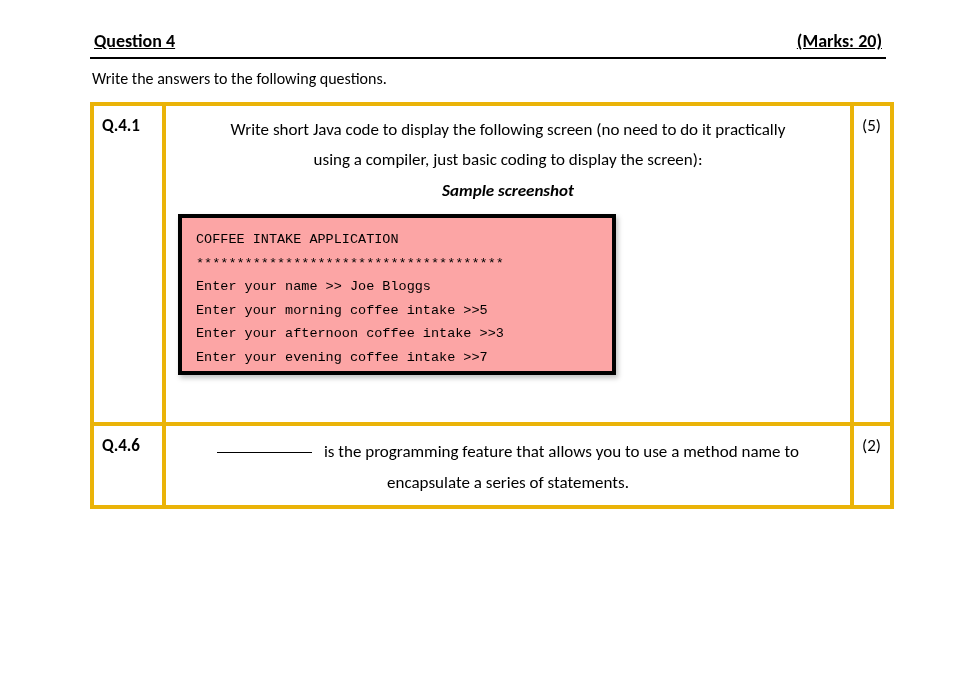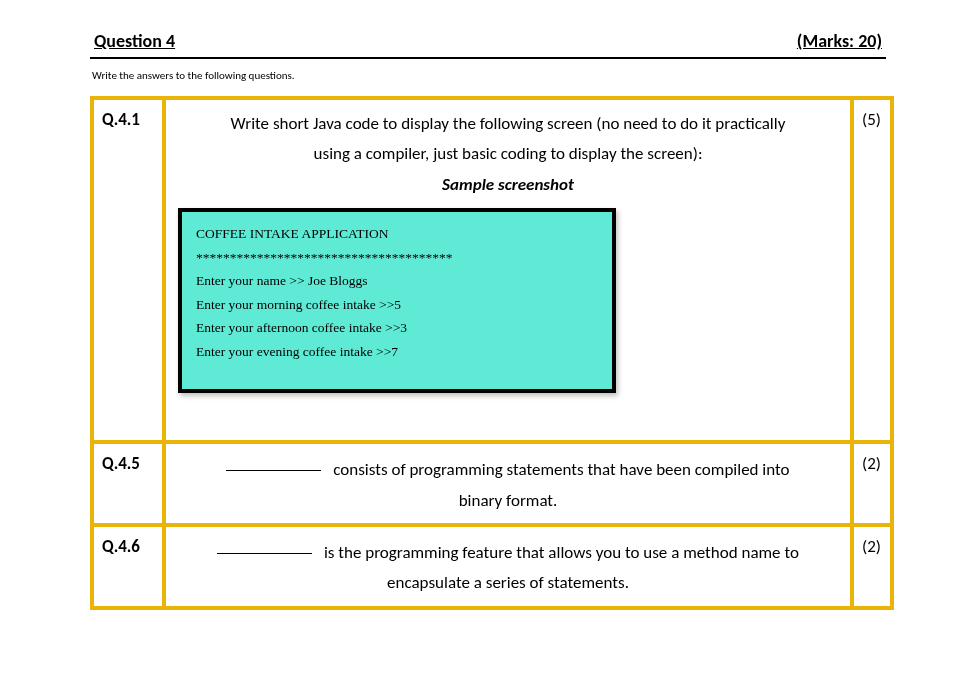--- a/index.html
+++ b/index.html
@@ -27,21 +27,21 @@
       font-size: 18px;
       font-weight: 700;
       text-decoration: underline;
     }
     .marks-title {
       font-size: 18px;
       font-weight: 700;
       text-decoration: underline;
     }
     .instruction {
-      font-size: 11px;
+      font-size: 16px;
       padding: 4px 2px 10px 2px;
     }
     table.questions {
       width: 100%;
       border-collapse: collapse;
       margin-top: 2px;
     }
     table.questions td {
       border: 4px solid #eab308;
       vertical-align: top;
@@ -62,23 +62,23 @@
     .sample-title {
       font-weight: 700;
       font-style: italic;
       margin-top: 4px;
     }
     .console-box {
       margin-top: 10px;
       margin-bottom: 40px;
       width: 438px;
       border: 4px solid #000;
-      background: #5eead4;
-      padding: 8px 10px 24px 10px;
-      font-family: Liberation Serif, serif;
+      background: #fca5a5;
+      padding: 8px 10px 0 10px;
+      font-family: Liberation Mono, monospace;
       font-size: 13.5px;
       line-height: 1.45;
       box-shadow: 2px 3px 5px rgba(0,0,0,0.25);
     }
     .console-line {
       white-space: pre;
     }
     .blank {
       display: inline-block;
       border-bottom: 1px solid #000;
@@ -118,30 +118,20 @@
           <div class="console-line">Enter your afternoon coffee intake &gt;&gt;3</div>
           <div class="console-line">Enter your evening coffee intake &gt;&gt;7</div>
         </div>
       </td>
       <td class="qmarks">(5)</td>
     </tr>
 
 
 
 
-    <tr>
-      <td class="qnum">Q.4.5</td>
-      <td class="q-body">
-        <p>
-          <span class="blank"></span><span> consists of programming statements that have been compiled into</span>
-        </p>
-        <p>binary format.</p>
-      </td>
-      <td class="qmarks">(2)</td>
-    </tr>
 
     <tr>
       <td class="qnum">Q.4.6</td>
       <td class="q-body">
         <p>
           <span class="blank"></span><span> is the programming feature that allows you to use a method name to</span>
         </p>
         <p>encapsulate a series of statements.</p>
       </td>
       <td class="qmarks">(2)</td>

